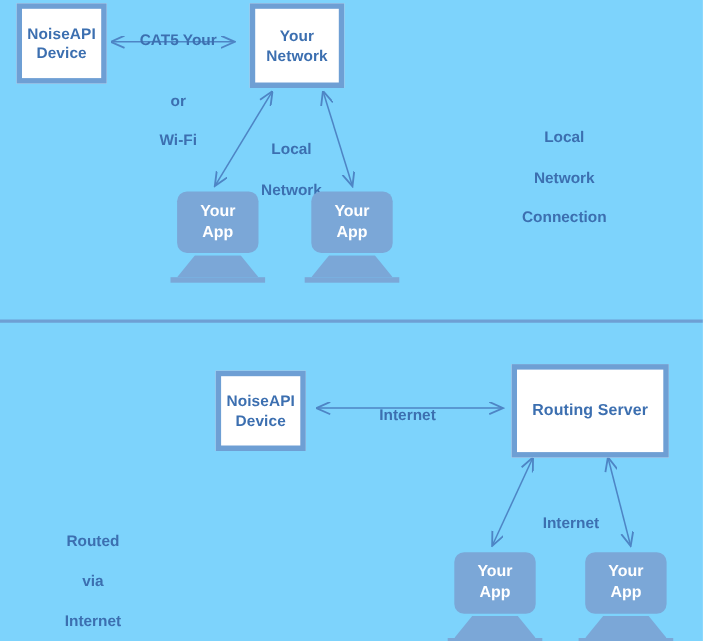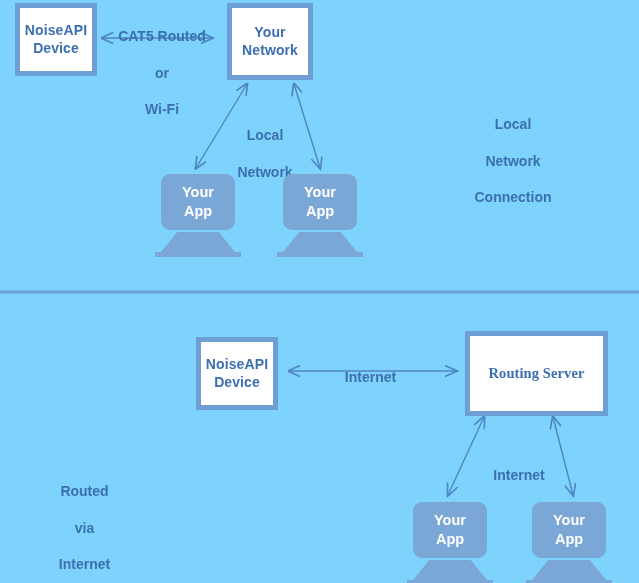--- a/index.html
+++ b/index.html
@@ -41,21 +41,20 @@
     font-weight: bold;
     font-size: 14px;
     line-height: 1.28;
     letter-spacing: 0.1px;
   }
   .box .line2 { display: block; }
   .box.server {
     font-size: 14.5px;
     justify-content: space-around;
     padding: 10px 4px;
-    font-family: Liberation Serif, serif;
   }
   .box.server .srv-title { margin: 0; }
   .box.server .srv-domain { margin: 0; }
 
   
   .monitor {
     position: absolute;
     width: 74px;
   }
   .monitor .screen {
@@ -128,22 +127,22 @@
 
     <line x1="553" y1="417" x2="573" y2="495" stroke="#4E85C5" stroke-width="1.4" marker-start="url(#arrowStart)" marker-end="url(#arrowEnd)"></line>
   </svg>
 
   <div class="box" style="left:15px; top:3px; width:82px; height:73px;">
     <span>NoiseAPI</span>
     <span class="line2">Device</span>
   </div>
 
   <div class="label" style="left:107px; top:9px; width:110px;">
-    <span>CAT5 Routed</span><br>
-    <span style="display:inline-block; ">or</span><br>
+    <span>CAT5 Your</span><br>
+    <span style="display:inline-block; margin-top:18px;">or</span><br>
     <span>Wi-Fi</span>
   </div>
 
   <div class="box" style="left:227px; top:3px; width:86px; height:77px;">
     <span>Your</span>
     <span class="line2">Network</span>
   </div>
 
   <div class="label" style="left:225px; top:108px; width:80px;">
     <span>Local</span><br>

